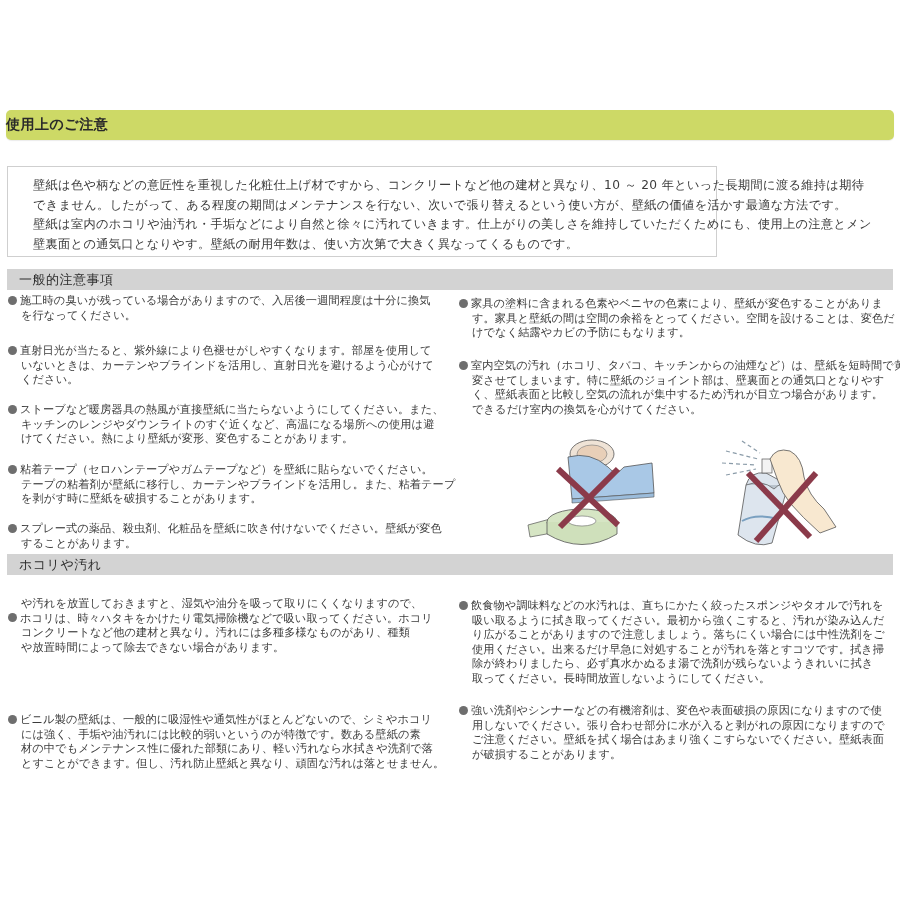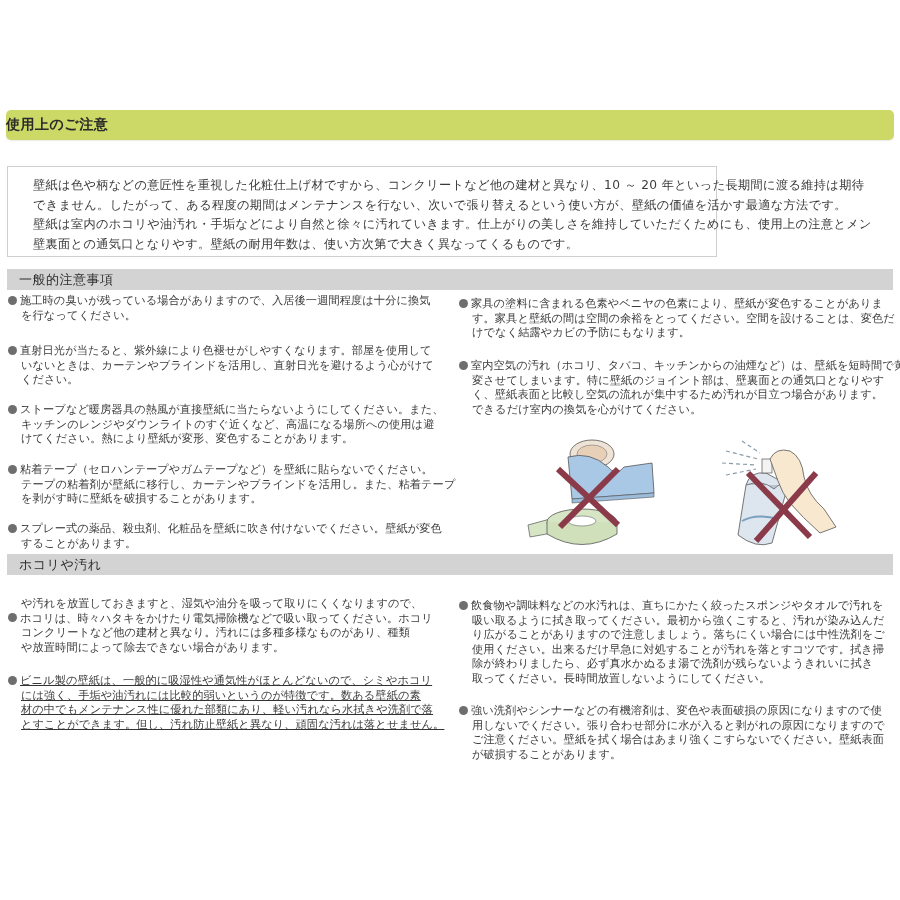--- a/index.html
+++ b/index.html
@@ -197,21 +197,21 @@
   <span>ホコリや汚れ</span>
 </div>
 
 <div class="item" style="left:8px; top:597px;">
   <div class="line">や汚れを放置しておきますと、湿気や油分を吸って取りにくくなりますので、</div>
   <div class="line first"><span class="bullet"></span><span>ホコリは、時々ハタキをかけたり電気掃除機などで吸い取ってください。ホコリ</span></div>
   <div class="line">コンクリートなど他の建材と異なり。汚れには多種多様なものがあり、種類</div>
   <div class="line">や放置時間によって除去できない場合があります。</div>
 </div>
 
-<div class="item" style="left:8px; top:674px;text-decoration:underline;">
+<div class="item" style="left:8px; top:713px;">
   <div class="line first"><span class="bullet"></span><span>ビニル製の壁紙は、一般的に吸湿性や通気性がほとんどないので、シミやホコリ</span></div>
   <div class="line">には強く、手垢や油汚れには比較的弱いというのが特徴です。数ある壁紙の素</div>
   <div class="line">材の中でもメンテナンス性に優れた部類にあり、軽い汚れなら水拭きや洗剤で落</div>
   <div class="line">とすことができます。但し、汚れ防止壁紙と異なり、頑固な汚れは落とせません。</div>
 </div>
 
 <div class="item" style="left:459px; top:599px;">
   <div class="line first"><span class="bullet"></span><span>飲食物や調味料などの水汚れは、直ちにかたく絞ったスポンジやタオルで汚れを</span></div>
   <div class="line">吸い取るように拭き取ってください。最初から強くこすると、汚れが染み込んだ</div>
   <div class="line">り広がることがありますので注意しましょう。落ちにくい場合には中性洗剤をご</div>

